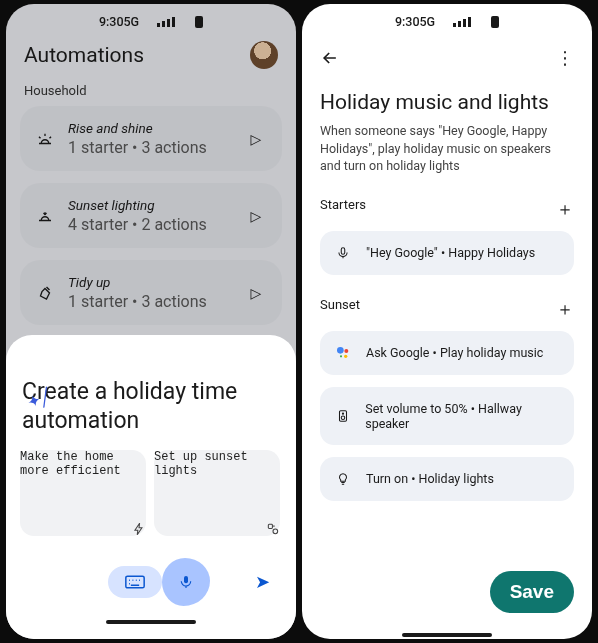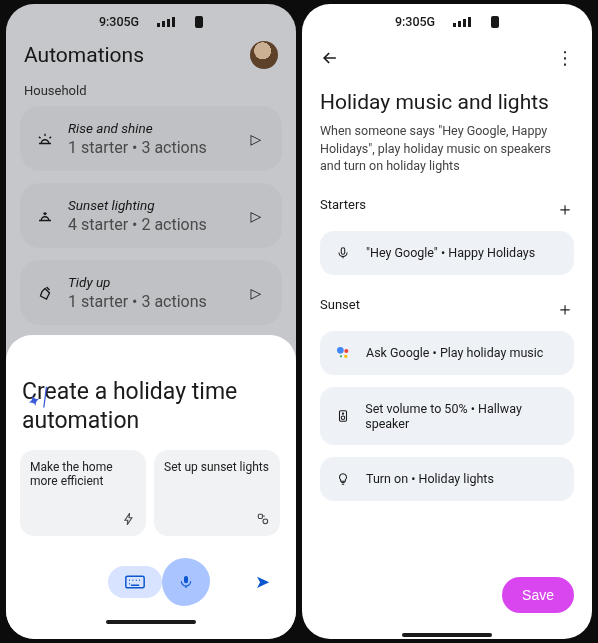--- a/index.html
+++ b/index.html
@@ -81,22 +81,22 @@
   }
   .wand { font-size:16px; color:#3b5bdb; transform: rotate(-20deg); display:inline-block;}
   .sheet h2 {
     font-size: 23px; line-height:1.25; font-weight:400; color:#1b1b1b;
     margin: 10px 2px 14px 2px;
   }
   .sugs { display:flex; gap:8px; overflow:hidden; }
   .sug {
     width: 126px; min-width:126px; height: 86px;
     background:#f1f2f4; border-radius:14px;
-    padding:10px; display:flex; flex-direction:column; justify-content:space-between;
-    font-size:12px; color:#222;
+    display:flex; flex-direction:column; justify-content:space-between;
+    font-size:12px; color:#222;font-family:Liberation Mono, monospace;
   }
   .sug .si { align-self:flex-end; color:#444; font-size:13px;}
   .inputbar {
     display:flex; align-items:center; justify-content:center; gap:16px;
     margin-top: 22px; position:relative;
   }
   .kb-chip {
     background:#d7e3ff; width:54px; height:32px; border-radius:18px;
     display:flex; align-items:center; justify-content:center; color:#0b57d0;
     position:relative; left:16px;
@@ -136,22 +136,22 @@
   .rcard {
     background:#eef1f6; border-radius:14px;
     display:flex; align-items:center; gap:14px;
     padding: 14px 14px; margin-bottom:12px;
     font-size:12.5px; color:#1b1b1b;
   }
   .rcard .ic { width:18px; display:flex; justify-content:center; color:#1b1b1b;}
   .spacer { flex:1; }
   .save-row { display:flex; justify-content:flex-end; padding: 8px 18px 6px; }
   .save-btn {
-    background:#d946ef; color:#fff; border:none;
-    padding: 10px 20px; border-radius:22px; font-size:14px; font-weight:400;
+    background:#0f766e; color:#fff; border:none;
+    padding: 10px 20px; border-radius:22px; font-size:19px; font-weight:700;
   }
 
   svg { display:block; }
 </style>
 </head>
 <body>
 
 <div class="phone left">
   <div class="dim-overlay"></div>
 

